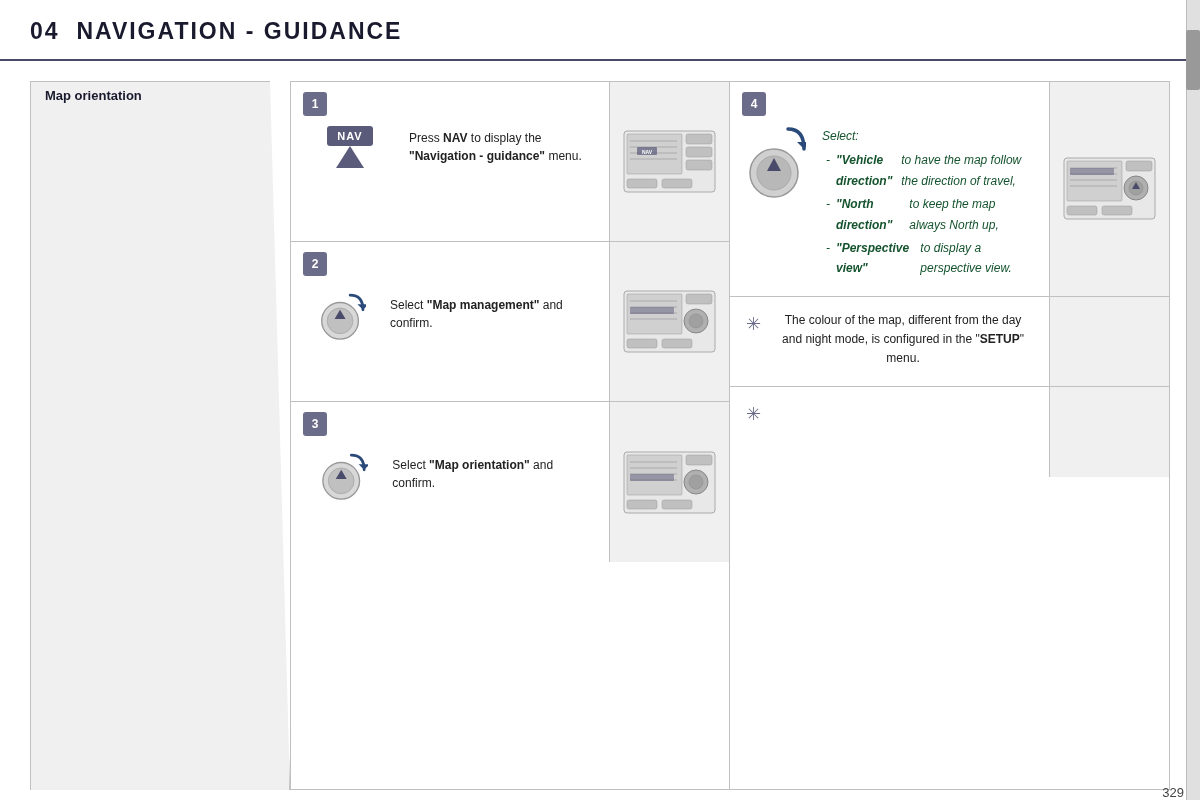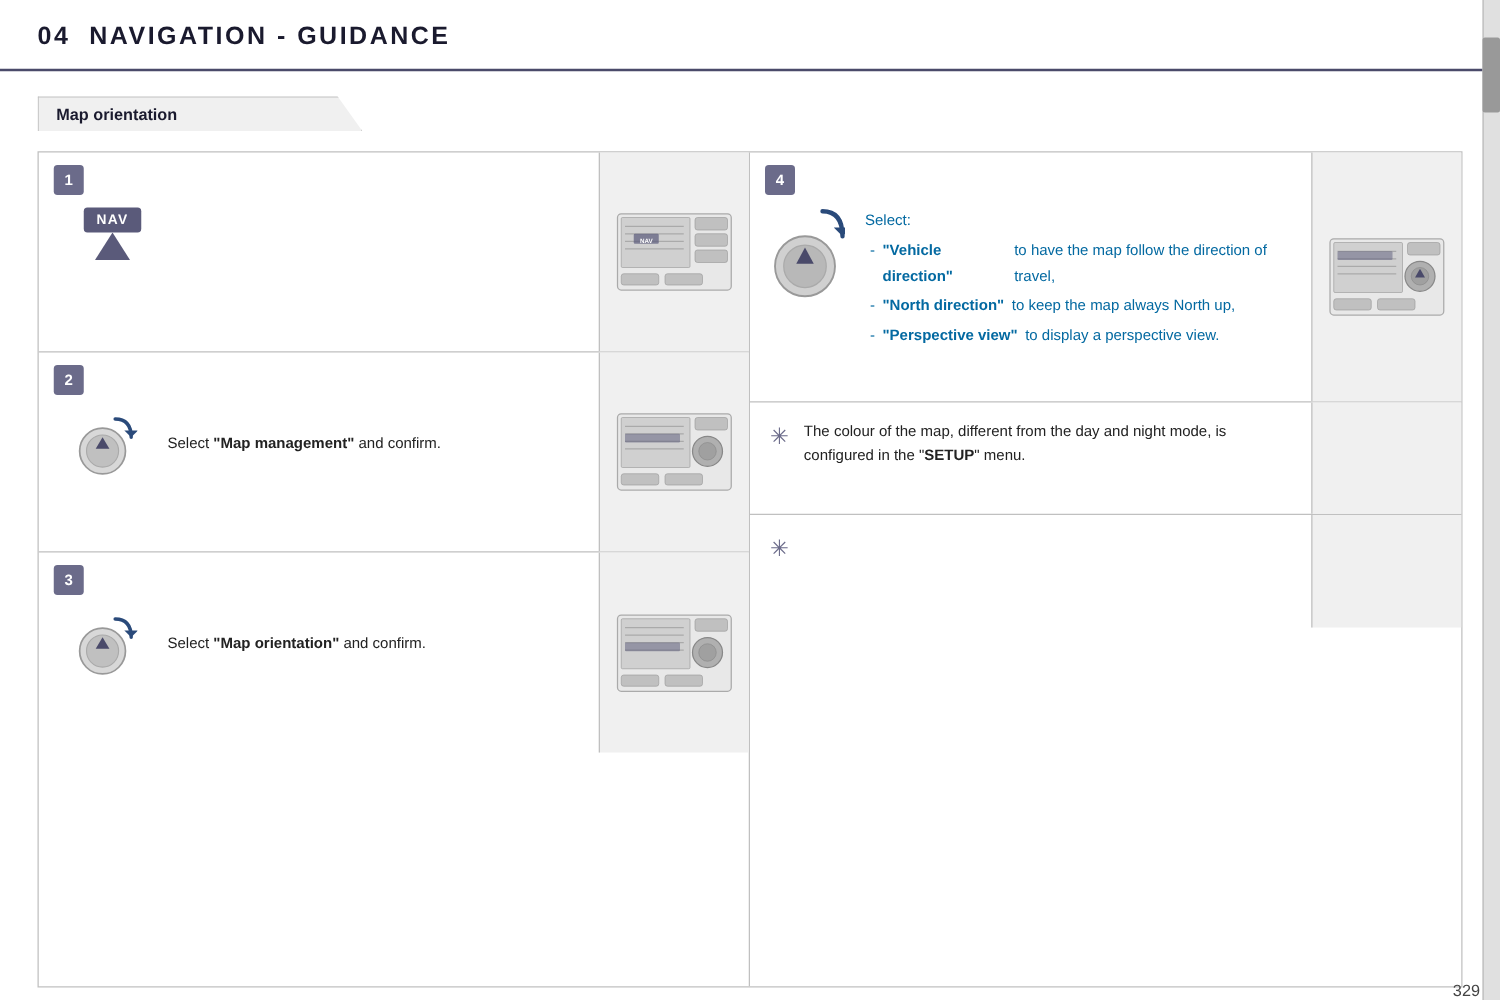--- a/index.html
+++ b/index.html
@@ -23,33 +23,32 @@
     
     .header {
       background: #fff;
       border-bottom: 2px solid #4a4a6a;
       padding: 18px 30px 14px 30px;
       display: flex;
       align-items: center;
       position: relative;
     }
     .header-title {
-      font-size: 20px;
+      font-size: 23px;
       font-weight: bold;
       letter-spacing: 2px;
       color: #1a1a2e;
     }
 
     
     .content {
       flex: 1;
       padding: 20px 30px 10px 30px;
       display: flex;
-      flex-direction: column;
-      gap: 16px;
+      gap: 0;
     }
 
     
     .map-orientation-label {
       background: #f0f0f0;
       border: 1px solid #c0c0c0;
       border-bottom: none;
       display: inline-block;
       padding: 6px 20px 6px 14px;
       font-weight: bold;
@@ -163,20 +162,21 @@
       font-size: 18px;
       color: #6b6b8a;
       margin-top: 2px;
       flex-shrink: 0;
     }
 
     .info-text {
       font-size: 12px;
       color: #222;
       line-height: 1.6;
+      text-align: center;
     }
 
     .info-device {
       background: #f0f0f0;
       border-left: 1px solid #c0c0c0;
       display: flex;
       align-items: center;
       justify-content: center;
       padding: 8px;
     }
@@ -191,22 +191,23 @@
 
     .step4-body {
       display: flex;
       align-items: flex-start;
       gap: 16px;
       padding-top: 30px;
     }
 
     .step4-text {
       font-size: 12px;
-      color: #0369a1;
+      color: #14532d;
       line-height: 1.7;
+      font-style: italic;
     }
 
     .step4-text ul {
       list-style: none;
       padding: 0;
       margin: 4px 0 0 4px;
     }
 
     .step4-text ul li {
       display: flex;
@@ -305,20 +306,23 @@
             <span class="step-number">1</span>
             <div class="step-icon-area">
 
               <div class="nav-button-icon">
                 <div style="position:relative; display:flex; flex-direction:column; align-items:center;">
                   <span class="nav-tag">NAV</span>
                   <svg width="28" height="22" viewBox="0 0 28 22">
                     <polygon points="14,0 28,22 0,22" fill="#5a5a7a"></polygon>
                   </svg>
                 </div>
+              </div>
+              <div class="step-text">
+                Press <b>NAV</b> to display the<br><b>"Navigation - guidance"</b> menu.
               </div>
             </div>
           </div>
           <div class="step-device">
             <svg class="device-svg" viewBox="0 0 95 65">
 
               <rect x="2" y="2" width="91" height="61" rx="3" fill="#e8e8e8" stroke="#aaa" stroke-width="1"></rect>
 
               <rect x="5" y="5" width="55" height="40" rx="1" fill="#d0d0d0" stroke="#999" stroke-width="0.5"></rect>
 

